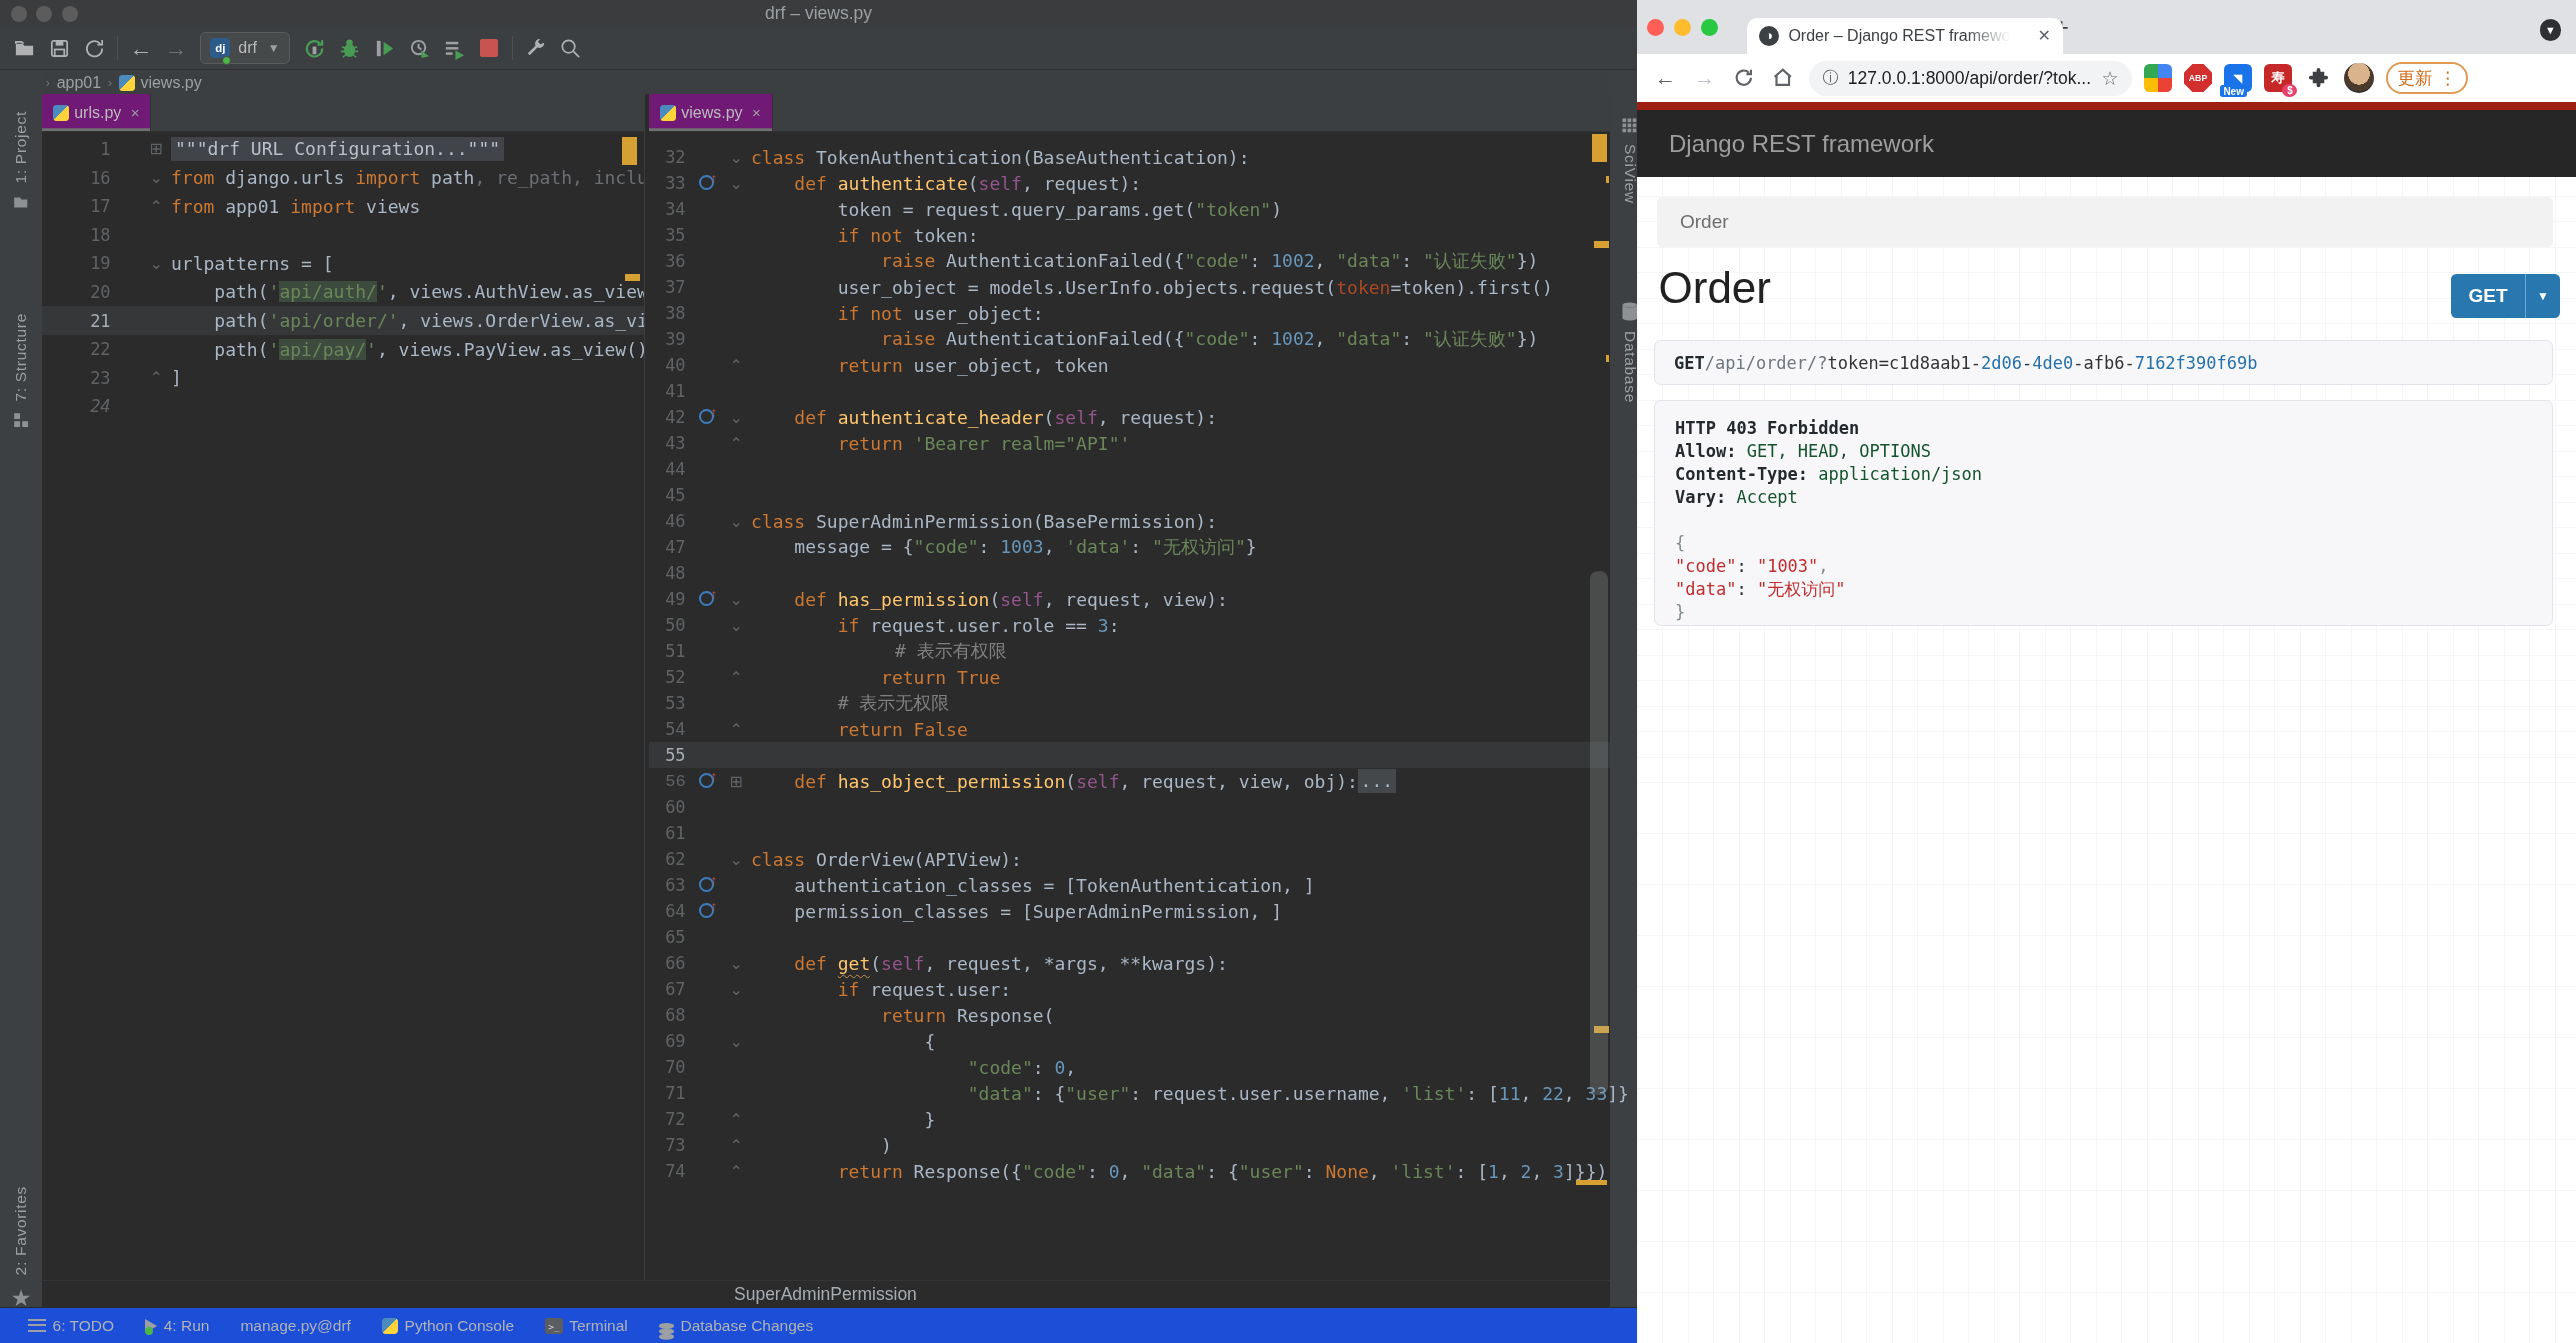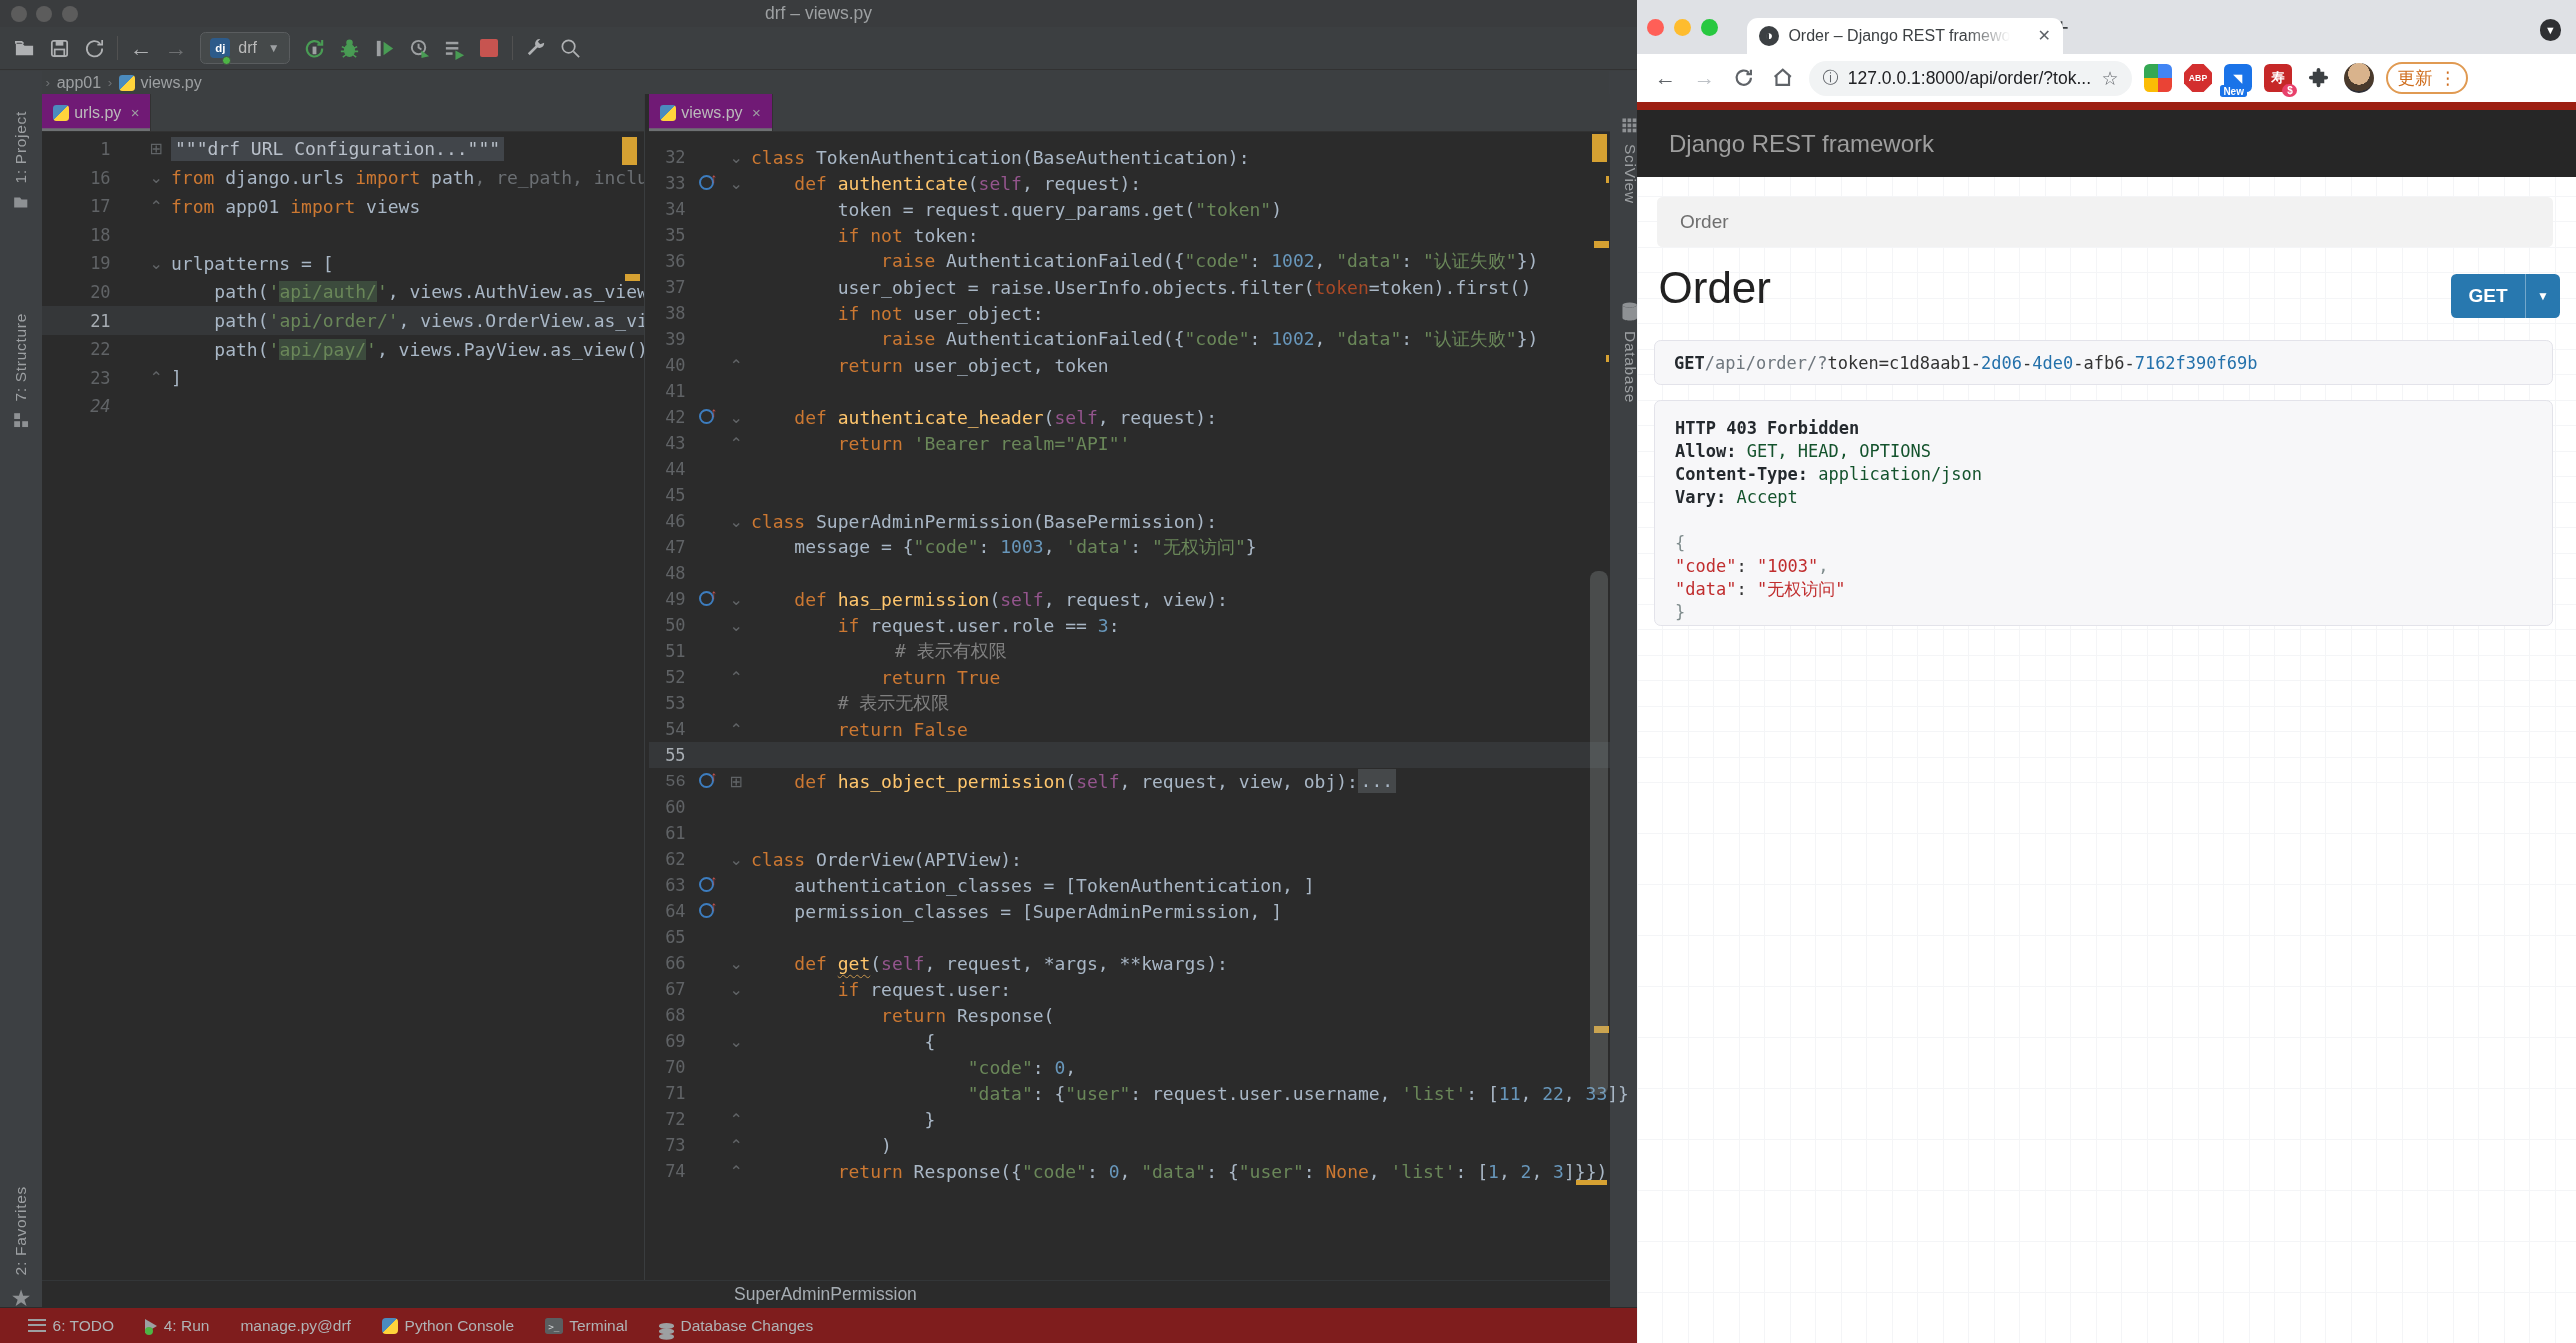--- a/index.html
+++ b/index.html
@@ -65,21 +65,21 @@
   .t-doc{color:#b9c0ca; background:#41454a; padding:1.3px 4px;}
   .t-shl{color:#6a8759; background:#3c4b3d;}
   .t-fold{color:#a9b7c6; background:#45484a; padding:1.3px 2.7px;}
   .t-fnw{color:#ffc66d; text-decoration:underline wavy #c7954c 1.3px; text-underline-offset:4px;}
 
   .stripe { position:absolute; background:#d6a132; }
   .scrollthumb { position:absolute; background:rgba(169,175,177,.25); border-radius:8px; }
 
   .ide-bcrumb { position:absolute; left:42px; top:1280px; width:1568px; height:27px; background:#2b2b2b;
                 border-top:0.7px solid #333638; color:#a6adb3; font-size:17.5px; display:flex; align-items:center; }
-  .statusbar { position:absolute; left:0; top:1307px; width:1924px; height:37px; background:#7f1d1d;
+  .statusbar { position:absolute; left:0; top:1307px; width:1924px; height:37px; background:#1d4ed8;
                border-top:0.7px solid #2b2b2b; display:flex; align-items:center; color:#b0b3b5; font-size:15.5px; }
   .sb-item { display:flex; align-items:center; margin-right:31px; }
   .sb-item .ic { margin-right:6.7px; display:flex; align-items:center; }
   .sb-badge { width:19px; height:19px; border-radius:50%; background:#3c9a3f; color:#fff; font-size:12.8px;
               display:flex; align-items:center; justify-content:center; margin-right:6.7px; }
   .i-bars { width:17.5px; height:13.4px; background:repeating-linear-gradient(#9da0a2 0 2px, transparent 2px 5.4px); }
   .i-grid { width:15px; height:15px; background:
             linear-gradient(#9da0a2,#9da0a2) 0 0/6px 6px no-repeat,
             linear-gradient(#9da0a2,#9da0a2) 8.7px 0/6px 6px no-repeat,
             linear-gradient(#9da0a2,#9da0a2) 0 8.7px/6px 6px no-repeat,
@@ -445,21 +445,21 @@
                 <span class="mk" style="width: 30px; padding-right: 8px;"></span>
               </div>
               <pre class="code"><span class="t-k">            raise </span><span class="t-d">AuthenticationFailed({</span><span class="t-s">"code"</span><span class="t-d">: </span><span class="t-n">1002</span><span class="t-d">, </span><span class="t-s">"data"</span><span class="t-d">: </span><span class="t-s">"认证失败"</span><span class="t-d">})</span></pre>
             </div>
             <div class="line" style="height: 26px;">
               <div class="gut">
                 <span class="num" style="width: 42px; padding-right: 5.4px;">37</span>
                 <span style="width: 30px; text-align: center;"></span>
                 <span class="mk" style="width: 30px; padding-right: 8px;"></span>
               </div>
-              <pre class="code"><span class="t-d">        user_object = raise.UserInfo.objects.filter(</span><span class="t-arg">token</span><span class="t-d">=token).first()</span></pre>
+              <pre class="code"><span class="t-d">        user_object = models.UserInfo.objects.request(</span><span class="t-arg">token</span><span class="t-d">=token).first()</span></pre>
             </div>
             <div class="line" style="height: 26px;">
               <div class="gut">
                 <span class="num" style="width: 42px; padding-right: 5.4px;">38</span>
                 <span style="width: 30px; text-align: center;"></span>
                 <span class="mk" style="width: 30px; padding-right: 8px;"></span>
               </div>
               <pre class="code"><span class="t-k">        if not </span><span class="t-d">user_object:</span></pre>
             </div>
             <div class="line" style="height: 26px;">

